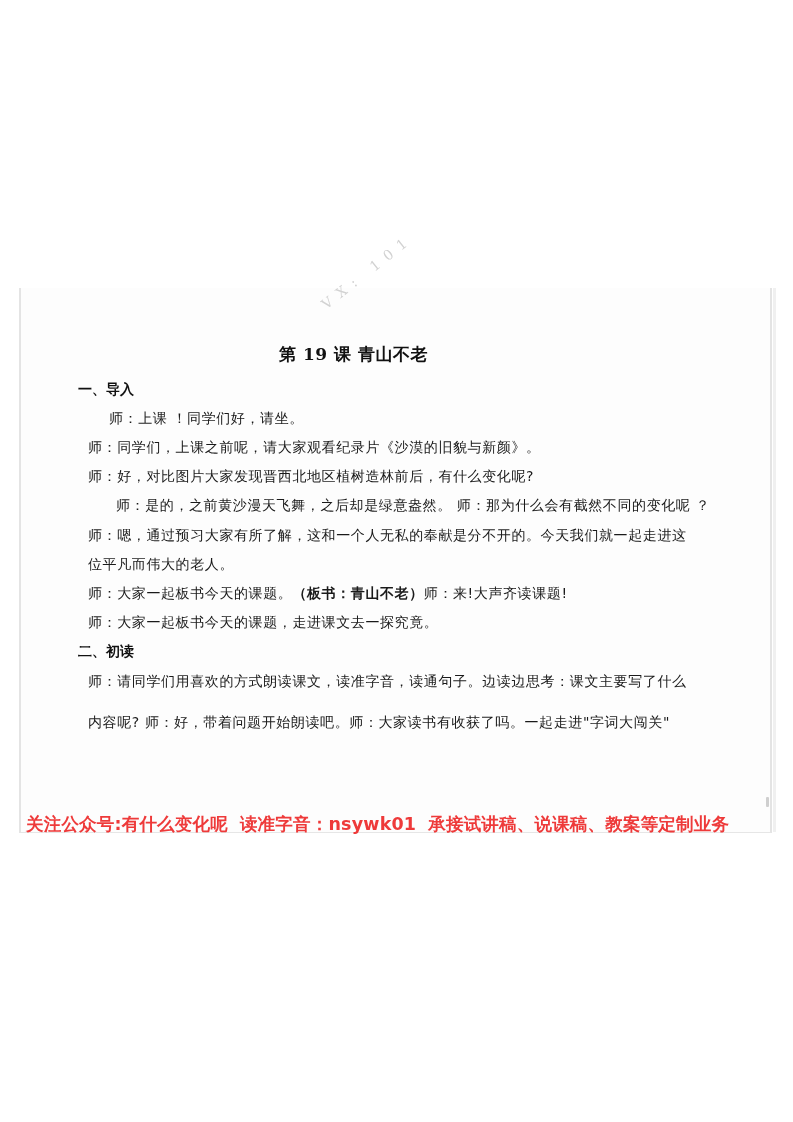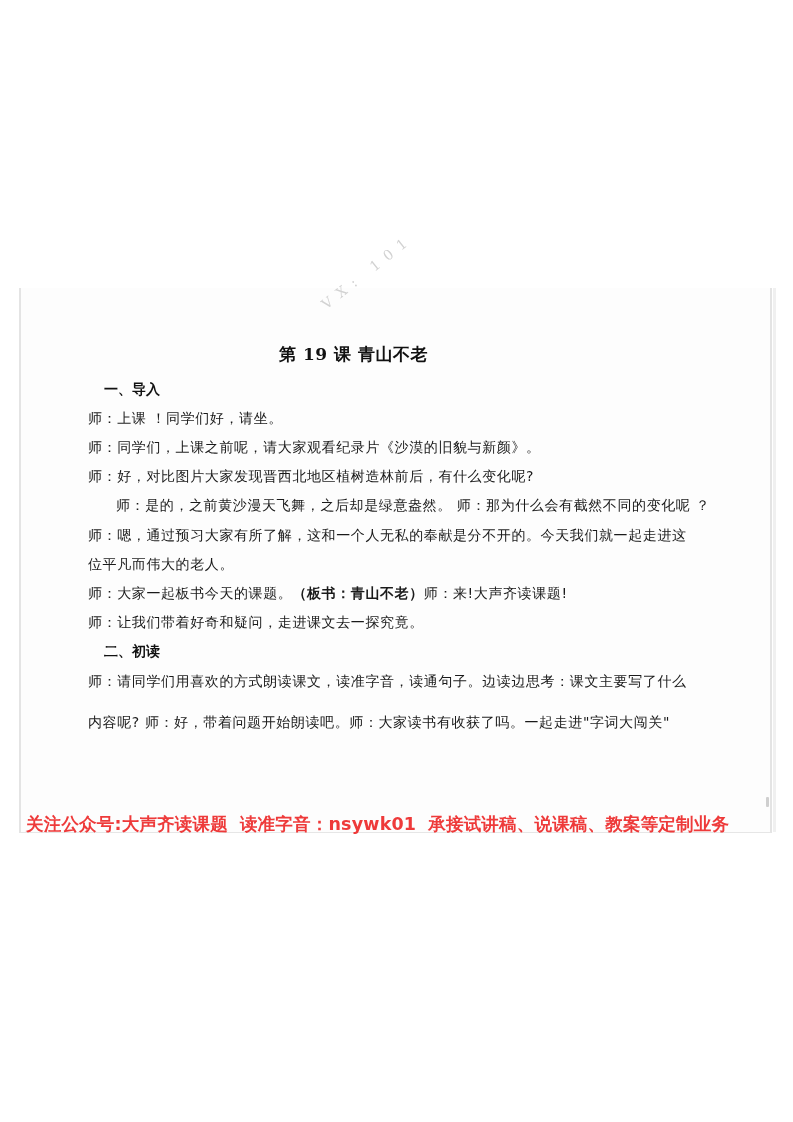--- a/index.html
+++ b/index.html
@@ -54,21 +54,21 @@
       top: 343px;
       text-align: center;
       font-family: "DejaVu Serif", "Liberation Serif", serif;
       font-weight: bold;
       font-size: 17px;
       color: #111;
       letter-spacing: 0.5px;
     }
     .section-heading {
       position: absolute;
-      left: 104px;
+      left: 78px;
       font-weight: bold;
       font-size: 14px;
       color: #111;
     }
     .para {
       position: absolute;
       left: 88px;
       font-size: 14px;
       color: #1a1a1a;
       white-space: nowrap;
@@ -103,35 +103,35 @@
 <div class="page-frame">
   <div class="right-shadow"></div>
 </div>
 
 <div class="watermark">VX: 101</div>
 
 <div class="doc-title">第 19 课  青山不老</div>
 
 <div class="section-heading" style="top:381px;">一、导入</div>
 
-<div class="para" style="top:410px;">师：上课 ！同学们好，请坐。</div>
+<div class="para" style="top:410px;margin-left:21px;">师：上课 ！同学们好，请坐。</div>
 <div class="para" style="top:439px;">师：同学们，上课之前呢，请大家观看纪录片《沙漠的旧貌与新颜》。</div>
 <div class="para" style="top:468px;">师：好，对比图片大家发现晋西北地区植树造林前后，有什么变化呢?</div>
 <div class="para" style="top:497px;margin-left:28px;">师：是的，之前黄沙漫天飞舞，之后却是绿意盎然。  师：那为什么会有截然不同的变化呢 ？</div>
 <div class="para" style="top:527px;">师：嗯，通过预习大家有所了解，这和一个人无私的奉献是分不开的。今天我们就一起走进这</div>
 <div class="para" style="top:556px;">位平凡而伟大的老人。</div>
 
 <div class="para" style="top:585px;">
   <span>师：大家一起板书今天的课题。</span><b>（板书：青山不老）</b><span>师：来!大声齐读课题!</span>
 </div>
 
-<div class="para" style="top:614px;">师：让我们带着好奇和疑问，走进课文去一探究竟。</div>
+<div class="para" style="top:614px;">师：大家一起板书今天的课题，走进课文去一探究竟。</div>
 
 <div class="section-heading" style="top:643px;">二、初读</div>
 
 <div class="para" style="top:673px;">师：请同学们用喜欢的方式朗读课文，读准字音，读通句子。边读边思考：课文主要写了什么</div>
 <div class="para" style="top:702px;margin-top:12px;">内容呢?   师：好，带着问题开始朗读吧。师：大家读书有收获了吗。一起走进"字词大闯关"</div>
 
 <div class="scroll-mark"></div>
 
 <div class="footer-banner">
-  <span>关注公众号:大声齐读课题</span><span class="sp"></span><span>读准字音：nsywk01</span><span class="sp"></span><span>承接试讲稿、说课稿、教案等定制业务</span>
+  <span>关注公众号:有什么变化呢</span><span class="sp"></span><span>读准字音：nsywk01</span><span class="sp"></span><span>承接试讲稿、说课稿、教案等定制业务</span>
 </div>
 
 </body></html>

